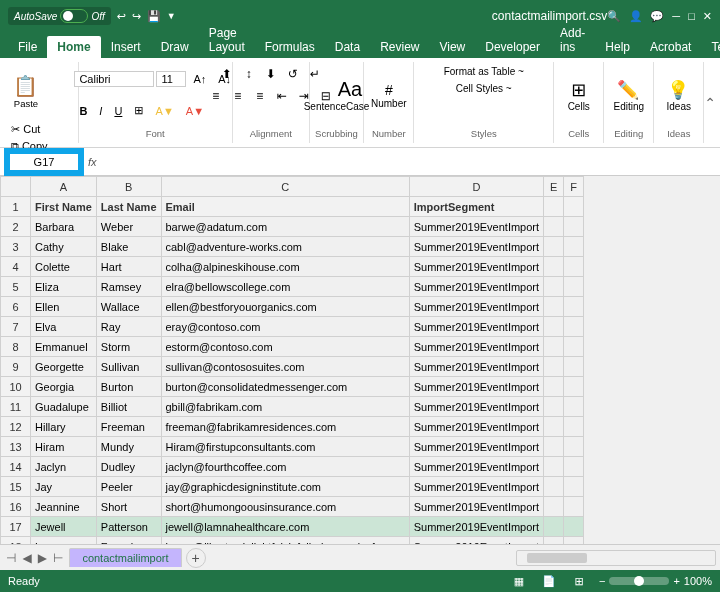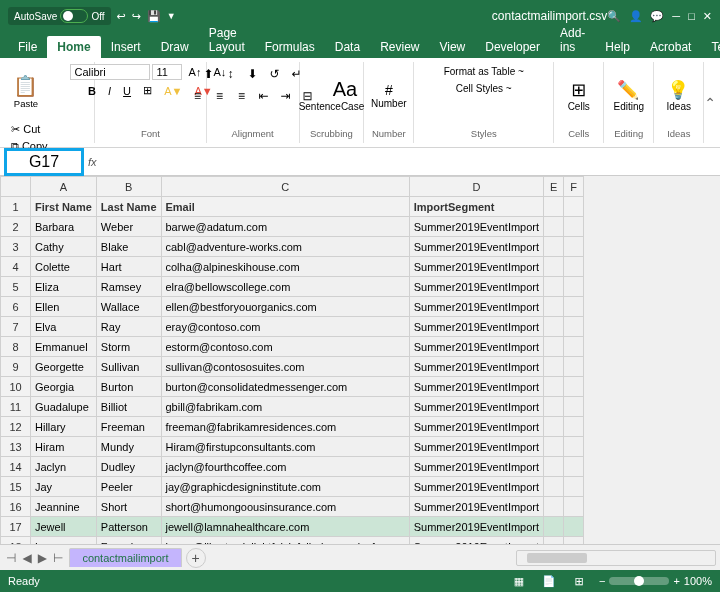--- a/index.html
+++ b/index.html
@@ -11,21 +11,21 @@
       color: white;
       height: 32px;
       display: flex;
       align-items: center;
       padding: 0 8px;
       justify-content: space-between;
     }
     .title-bar-left { display: flex; align-items: center; gap: 6px; }
     .title-bar-center { flex: 1; text-align: right; font-size: 12px; }
     .title-bar-right { display: flex; align-items: center; gap: 8px; }
-    .autosave { font-size: 10px; display: flex; align-items: center; gap: 3px; background: rgba(0,0,0,0.2); border-radius: 3px; padding: 2px 6px; }
+    .autosave { font-size: 10px; display: flex; align-items: center; gap: 3px; background: rgba(0,0,0,0.2); border-radius: 3px; padding: 2px 6px; font-style: italic; }
     .autosave-toggle { background: #1a5c38; border: 1px solid #4caf50; border-radius: 8px; width: 28px; height: 14px; display: inline-flex; align-items: center; }
     .autosave-knob { width: 10px; height: 10px; border-radius: 50%; background: white; margin-left: 2px; }
 
     
     .ribbon-tabs {
       background: #217346;
       display: flex;
       align-items: flex-end;
       padding: 0 8px;
       height: 26px;
@@ -94,23 +94,23 @@
       background: white;
       border-bottom: 1px solid #ccc;
       display: flex;
       align-items: center;
       height: 28px;
       padding: 0 4px;
       gap: 4px;
     }
     .name-box {
       width: 80px;
-      border: 3px solid #0ea5e9;
+      border: 6px solid #0ea5e9;
       padding: 2px 0;
-      font-size: 16px;
+      font-size: 11px;
       text-align: center;
     }
     .formula-input {
       flex: 1;
       border: none;
       font-size: 11px;
       outline: none;
       padding: 2px;
     }
 
@@ -225,21 +225,20 @@
       padding: 0 8px;
       font-size: 11px;
     }
     .status-right { display: flex; align-items: center; gap: 10px; }
     .view-btn { width: 20px; height: 20px; display: flex; align-items: center; justify-content: center; cursor: pointer; }
     .zoom-area { display: flex; align-items: center; gap: 4px; font-size: 11px; }
 
     
     .font-controls {
       display: flex;
-      flex-direction: column;
       gap: 2px;
     }
     .font-row { display: flex; align-items: center; gap: 2px; }
     .font-name-box {
       border: 1px solid #ccc;
       padding: 1px 4px;
       font-size: 11px;
       width: 80px;
     }
     .font-size-box {

